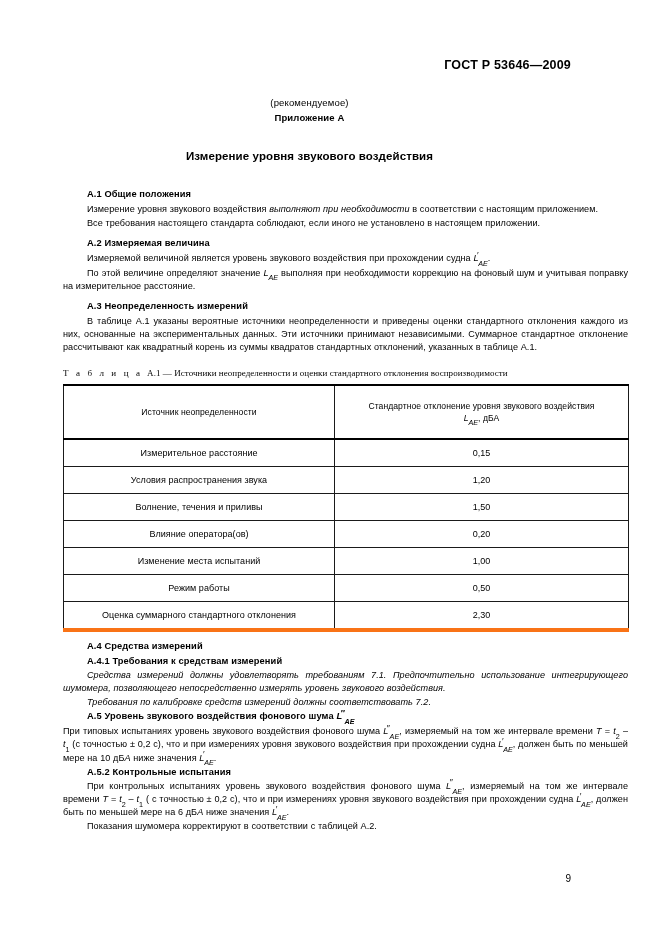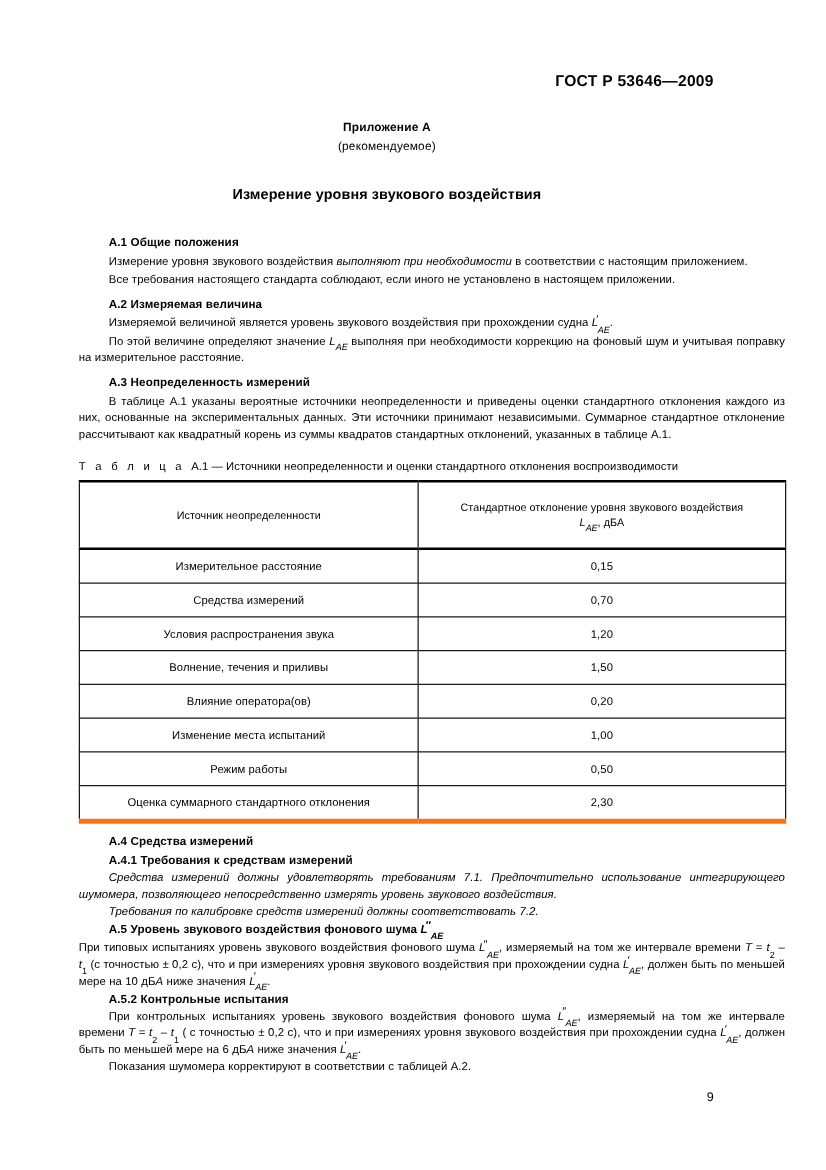--- a/index.html
+++ b/index.html
@@ -143,20 +143,21 @@
     position: relative;
     bottom: -2px;
   }
 
   
   .tbl-caption {
     font-size: 9px;
     margin: 0 0 5px 0;
     line-height: 12px;
     letter-spacing: 0.05px;
+    font-family: Liberation Serif, serif;
   }
   .tbl-caption .spaced {
     letter-spacing: 2.6px;
   }
 
   
   table.data {
     border-collapse: collapse;
     width: 565px;
     table-layout: fixed;
@@ -212,22 +213,22 @@
   }
 </style>
 </head>
 <body>
 
 <div class="page">
 
   <div class="doc-header">ГОСТ Р 53646—2009</div>
 
   <div class="annex-block">
+    <div class="annex-line annex-sub">(рекомендуемое)</div>
     <div class="annex-line">Приложение А</div>
-    <div class="annex-line annex-sub">(рекомендуемое)</div>
   </div>
 
   <div class="main-title">Измерение уровня звукового воздействия</div>
 
   <div class="content">
 
     <h3 class="sec">А.1  Общие положения</h3>
     <p class="para"><span>Измерение уровня звукового воздействия </span><span class="it">выполняют при необходимости</span><span> в соответствии с настоящим приложением.</span></p>
     <p class="para last-left">Все требования настоящего стандарта соблюдают, если иного не установлено в настоящем приложении.</p>
 
@@ -259,24 +260,20 @@
             <span class="lsym"><span>L</span><sub>AE</sub></span><span>, дБА</span>
           </th>
         </tr>
       </thead>
       <tbody>
         <tr>
             <td class="src">Измерительное расстояние</td>
             <td class="val">0,15</td>
           </tr>
         <tr>
-            <td class="src">Средства измерений</td>
-            <td class="val">0,70</td>
-          </tr>
-        <tr>
             <td class="src">Условия распространения звука</td>
             <td class="val">1,20</td>
           </tr>
         <tr>
             <td class="src">Волнение, течения и приливы</td>
             <td class="val">1,50</td>
           </tr>
         <tr>
             <td class="src">Влияние оператора(ов)</td>
             <td class="val">0,20</td>

